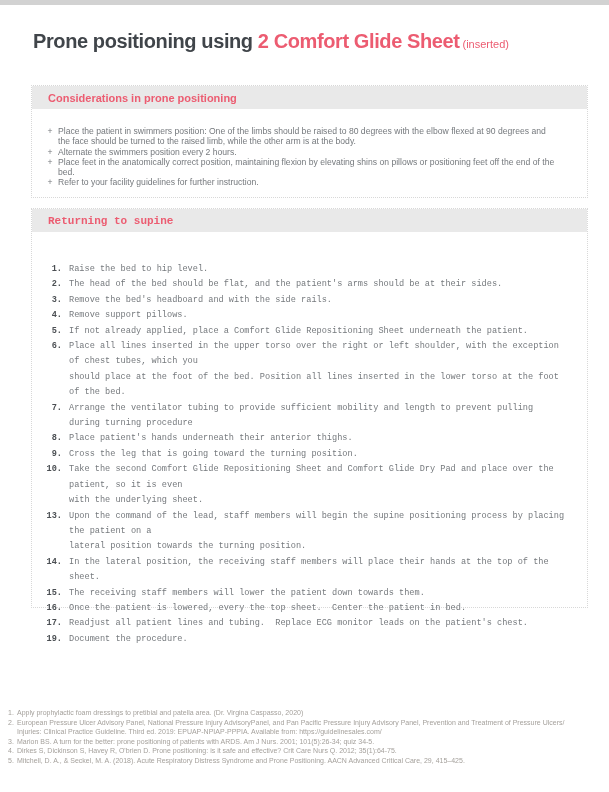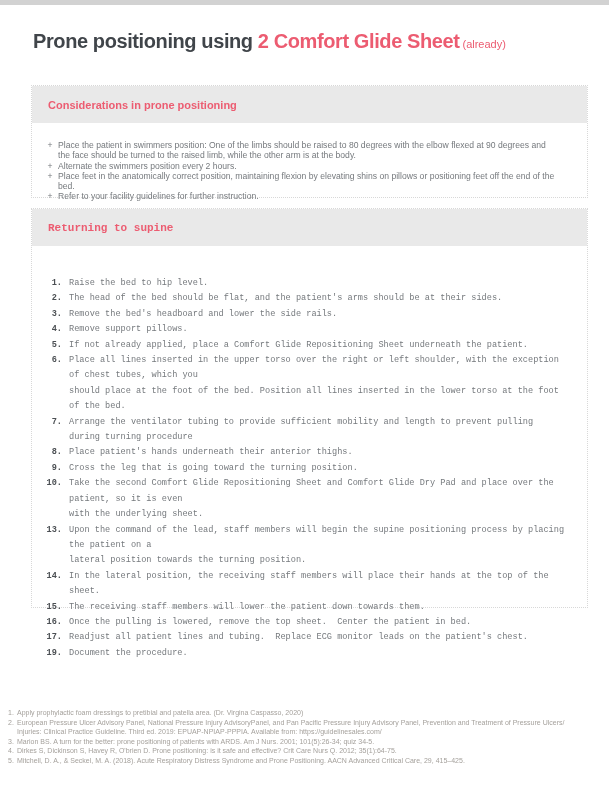--- a/index.html
+++ b/index.html
@@ -17,21 +17,21 @@
   body{font-family:"Liberation Sans",sans-serif;}
   .page{position:relative;width:609px;height:792px;background:#ffffff;overflow:hidden;}
   .top-strip{position:absolute;left:0;top:0;width:609px;height:5px;background:var(--top_strip);}
   .doc-title{position:absolute;left:33px;top:30px;font-size:20px;font-weight:bold;letter-spacing:-0.4px;white-space:nowrap;}
   .t-dark{color:var(--title_dark);}
   .t-pink{color:var(--accent_pink);}
   .t-cont{color:var(--accent_pink);font-size:11px;font-weight:normal;letter-spacing:0;margin-left:3px;}
   .box{position:absolute;left:31px;width:557px;border:1px dotted var(--box_border);background:#fff;}
   .box-considerations{top:85px;height:113px;}
   .box-returning{top:208px;height:400px;font-family:Liberation Mono, monospace;}
-  .box-head{height:37px;background:var(--bar_bg);display:flex;align-items:center;padding-left:16px;
+  .box-head{height:23px;background:var(--bar_bg);display:flex;align-items:center;padding-left:16px;
             color:var(--accent_pink);font-size:11px;font-weight:bold;}
   .box-body{padding:17px 18px 0 14px;}
   ul.bullets{list-style:none;}
   ul.bullets li{display:flex;font-size:8.6px;line-height:10.3px;color:var(--body_text);}
   .bullet-glyph{flex:none;width:8px;text-align:center;margin-right:4px;color:var(--body_text);}
   .bullet-text{flex:1;white-space:pre-wrap;}
   ol.steps{list-style:none;padding-top:13px;}
   ol.steps li{display:flex;font-size:8.6px;line-height:15.4px;color:var(--body_text);}
   .step-num{flex:none;width:16px;text-align:right;font-weight:bold;color:var(--number_text);margin-right:7px;}
   .step-text{flex:1;white-space:pre-wrap;}
@@ -40,21 +40,21 @@
   .fn-num{flex:none;width:8px;margin-right:1px;}
   .fn-text{flex:1;white-space:pre-wrap;}
 </style>
 </head>
 <body>
 
 <div class="page">
 
   <div class="top-strip"></div>
 
-  <h1 class="doc-title"><span class="t-dark">Prone positioning using </span><span class="t-pink">2 Comfort Glide Sheet</span><span class="t-cont">(already)</span></h1>
+  <h1 class="doc-title"><span class="t-dark">Prone positioning using </span><span class="t-pink">2 Comfort Glide Sheet</span><span class="t-cont">(inserted)</span></h1>
 
   <section class="box box-considerations">
     <div class="box-head">Considerations in prone positioning</div>
     <div class="box-body">
       <ul class="bullets">
 
           <li>
             <span class="bullet-glyph">+</span>
             <span class="bullet-text">Place the patient in swimmers position: One of the limbs should be raised to 80 degrees with the elbow flexed at 90 degrees and
 the face should be turned to the raised limb, while the other arm is at the body.</span>
@@ -88,21 +88,21 @@
             <span class="step-text">Raise the bed to hip level.</span>
           </li>
 
           <li>
             <span class="step-num">2.</span>
             <span class="step-text">The head of the bed should be flat, and the patient's arms should be at their sides.</span>
           </li>
 
           <li>
             <span class="step-num">3.</span>
-            <span class="step-text">Remove the bed's headboard and lower the side rails.</span>
+            <span class="step-text">Remove the bed's headboard and with the side rails.</span>
           </li>
 
           <li>
             <span class="step-num">4.</span>
             <span class="step-text">Remove support pillows.</span>
           </li>
 
           <li>
             <span class="step-num">5.</span>
             <span class="step-text">If not already applied, place a Comfort Glide Repositioning Sheet underneath the patient.</span>
@@ -148,21 +148,21 @@
             <span class="step-text">In the lateral position, the receiving staff members will place their hands at the top of the sheet.</span>
           </li>
 
           <li>
             <span class="step-num">15.</span>
             <span class="step-text">The receiving staff members will lower the patient down towards them.</span>
           </li>
 
           <li>
             <span class="step-num">16.</span>
-            <span class="step-text">Once the pulling is lowered, remove the top sheet.  Center the patient in bed.</span>
+            <span class="step-text">Once the patient is lowered, every the top sheet.  Center the patient in bed.</span>
           </li>
 
           <li>
             <span class="step-num">17.</span>
             <span class="step-text">Readjust all patient lines and tubing.  Replace ECG monitor leads on the patient's chest.</span>
           </li>
 
 
           <li>
             <span class="step-num">19.</span>

